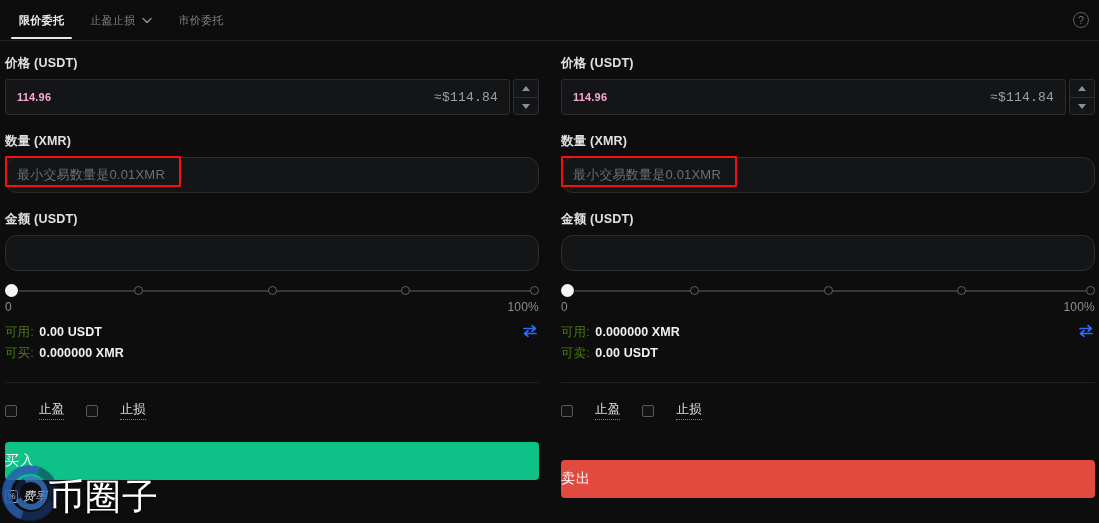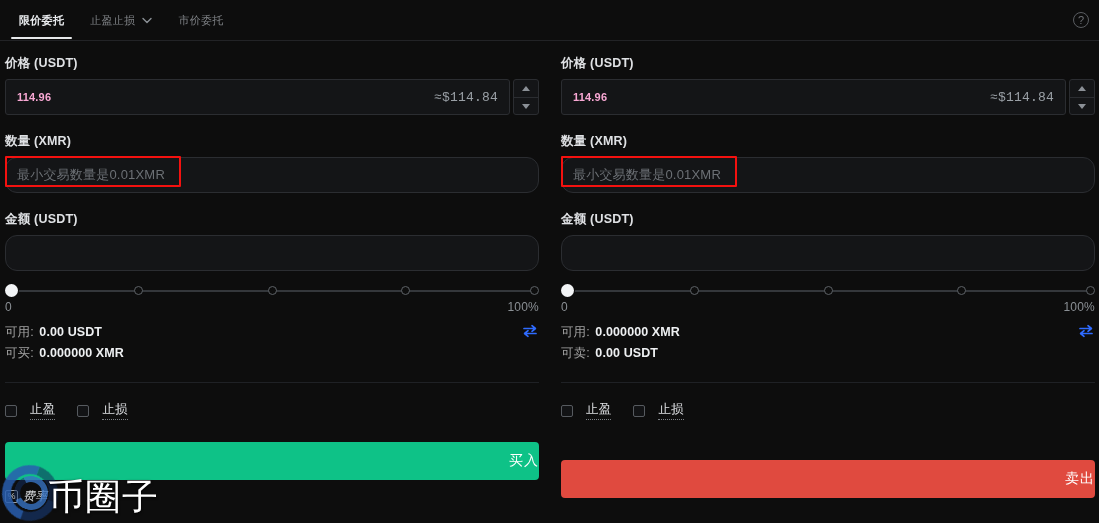--- a/index.html
+++ b/index.html
@@ -105,44 +105,44 @@
     box-shadow: 0 0 0 1px #0d0d0d;
   }
   .slider-ends {
     display: flex; justify-content: space-between; margin-top: 2px;
     font-size: 12px; color: #8a8f94; letter-spacing: .2px;
   }
 
   
   .balances { position: relative; margin-top: 8px; }
   .bal-row { font-size: 12.5px; color: #8a8f94; line-height: 21px; letter-spacing: .1px; }
-  .bal-row .bk { color: #a3a3a3; }
+  .bal-row .bk { color: #4d7c0f; }
   .bal-row .bv { color: #eef0f2; font-weight: bold; margin-left: 2px; }
   .transfer-icon {
     position: absolute; right: 1px; top: 2px; width: 16px; height: 14px; cursor: pointer;
   }
 
   .divider { height: 1px; background: #1f2125; margin-top: 18px; }
 
   
   .checks { display: flex; align-items: center; gap: 22px; margin-top: 18px; }
-  .check { display: flex; align-items: center; gap: 13px; cursor: pointer; }
+  .check { display: flex; align-items: center; gap: 22px; cursor: pointer; }
   .cbox {
     width: 12px; height: 12px; border: 1px solid #565a5f; border-radius: 2px;
     background: #121315;
   }
   .clabel {
     font-size: 12.5px; color: #dfe1e4;
     border-bottom: 1px dotted #7d8186; padding-bottom: 1px; letter-spacing: .2px;
   }
 
   
   .action-btn {
     height: 38px; border-radius: 4px; display: flex; align-items: center;
-    justify-content: flex-end; font-size: 14px; color: #ffffff; font-weight: normal;
+    justify-content: flex-start; font-size: 14px; color: #ffffff; font-weight: normal;
     cursor: pointer; letter-spacing: 1px; margin-top: 22px; border: none; width: 100%;
   }
   .action-btn.buy  { background: #0ec287; }
   .action-btn.sell { background: #e04a3f; margin-top: 40px; }
 
   
   .fee {
     position: absolute; left: 5px; top: 488px; display: flex; align-items: center;
     gap: 5px; cursor: pointer; z-index: 2;
   }

